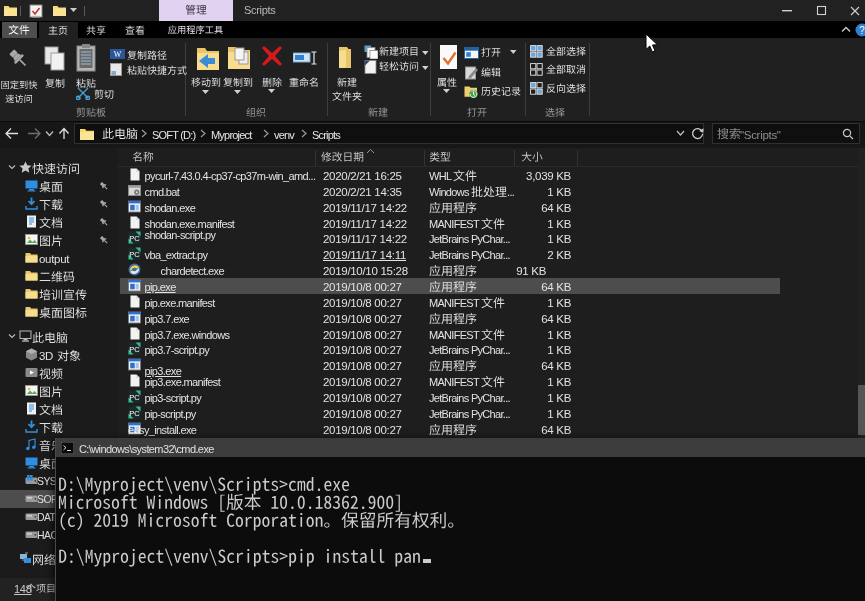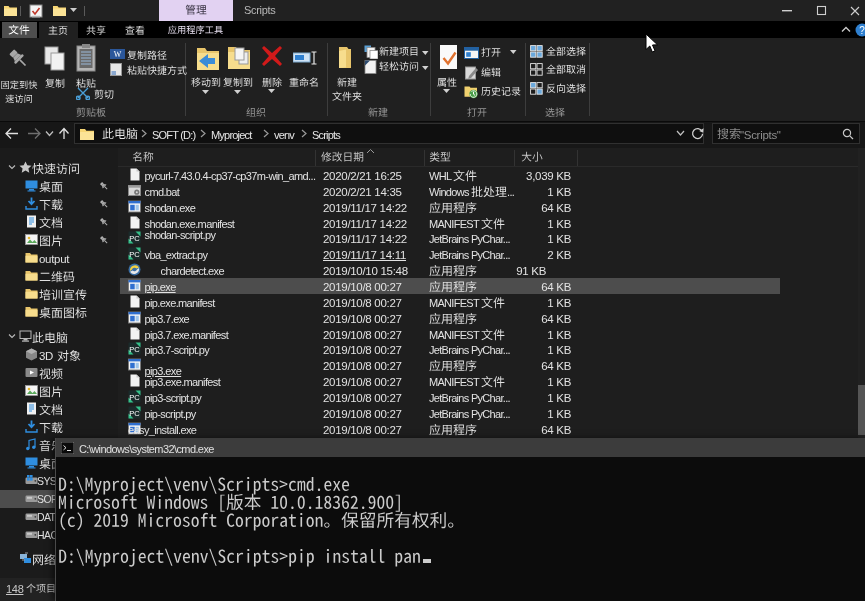--- a/index.html
+++ b/index.html
@@ -834,21 +834,21 @@
 <div style="position:absolute;left:144.5px;top:248px;font:11px 'Liberation Sans', sans-serif;line-height:14px;color:#e2e2e2;white-space:pre;letter-spacing:-0.62px;">vba_extract.py</div>
 <div style="position:absolute;left:323px;top:248px;font:11.5px 'Liberation Sans', sans-serif;line-height:14.5px;color:#e2e2e2;white-space:pre;letter-spacing:-0.3px;text-decoration:underline;">2019/11/17 14:11</div>
 <div style="position:absolute;left:429px;top:248px;font:11px 'Liberation Sans', sans-serif;line-height:14px;color:#e2e2e2;white-space:pre;letter-spacing:-0.7px;">JetBrains PyChar...</div>
 <div style="position:absolute;left:571px;top:248px;font:11.5px 'Liberation Sans', sans-serif;line-height:14.5px;color:#e2e2e2;white-space:pre;letter-spacing:-0.3px;transform:translateX(-100%);">2 KB</div>
 <svg style="position:absolute;left:128px;top:263px" width="13" height="13" viewBox="0 0 13 13">
     <circle cx="6.5" cy="6.5" r="6" fill="#3a6ea5"></circle>
     <path d="M2 8 a5 5 0 0 1 9-3.5 l-2.5 1 a2.8 2.8 0 0 0 -4.5 1 Z" fill="#f5d040"></path>
     <path d="M11 5 a5 5 0 0 1 -9 3.8 l2.6-1.2 a2.8 2.8 0 0 0 4.4-1.2 Z" fill="#e8e8e8"></path>
   </svg>
 <div style="position:absolute;left:144.5px;top:264px;font:11px 'Liberation Sans', sans-serif;line-height:14px;color:#e2e2e2;white-space:pre;letter-spacing:-0.62px;margin-left:16px;">chardetect.exe</div>
-<div style="position:absolute;left:323px;top:264px;font:11.5px 'Liberation Sans', sans-serif;line-height:14.5px;color:#e2e2e2;white-space:pre;letter-spacing:-0.3px;">2019/10/10 15:48</div>
+<div style="position:absolute;left:323px;top:264px;font:11.5px 'Liberation Sans', sans-serif;line-height:14.5px;color:#e2e2e2;white-space:pre;letter-spacing:-0.3px;">2019/10/10 15:28</div>
 <svg style="position:absolute;left:429px;top:263.0px;overflow:visible;" width="48" height="16" viewBox="0 -1000 4000 1300">
     <g fill="#e2e2e2" transform="scale(1,-1)">
       <use href="#ga" x="0"></use>
       <use href="#gb" x="1000"></use>
       <use href="#gc" x="2000"></use>
       <use href="#gd" x="3000"></use>
     </g>
   </svg>
 <div style="position:absolute;left:546px;top:264px;font:11.5px 'Liberation Sans', sans-serif;line-height:14.5px;color:#e2e2e2;white-space:pre;letter-spacing:-0.3px;transform:translateX(-100%);">91 KB</div>
 <div style="position:absolute;left:120px;top:278px;width:660px;height:16px;background:#4d4d4d;"></div>
@@ -897,21 +897,21 @@
       <use href="#gb" x="1000"></use>
       <use href="#gc" x="2000"></use>
       <use href="#gd" x="3000"></use>
     </g>
   </svg>
 <div style="position:absolute;left:571px;top:312px;font:11.5px 'Liberation Sans', sans-serif;line-height:14.5px;color:#e2e2e2;white-space:pre;letter-spacing:-0.3px;transform:translateX(-100%);">64 KB</div>
 <svg style="position:absolute;left:128px;top:327px" width="13" height="13" viewBox="0 0 13 13">
     <path d="M2.5 0.5 h6 l3 3 v9 h-9 Z" fill="#f2f2f2"></path>
     <path d="M8.5 0.5 l3 3 h-3 Z" fill="#c8c8c8"></path>
   </svg>
-<div style="position:absolute;left:144.5px;top:328px;font:11px 'Liberation Sans', sans-serif;line-height:14px;color:#e2e2e2;white-space:pre;letter-spacing:-0.62px;">pip3.7.exe.manifest</div>
+<div style="position:absolute;left:144.5px;top:328px;font:11px 'Liberation Sans', sans-serif;line-height:14px;color:#e2e2e2;white-space:pre;letter-spacing:-0.62px;">pip3.7.exe.windows</div>
 <div style="position:absolute;left:323px;top:328px;font:11.5px 'Liberation Sans', sans-serif;line-height:14.5px;color:#e2e2e2;white-space:pre;letter-spacing:-0.3px;">2019/10/8 00:27</div>
 <div style="position:absolute;left:429px;top:328px;font:11px 'Liberation Sans', sans-serif;line-height:14px;color:#e2e2e2;white-space:pre;letter-spacing:-0.7px;">MANIFEST </div>
 <svg style="position:absolute;left:481.2px;top:327.0px;overflow:visible;" width="24" height="16" viewBox="0 -1000 2000 1300">
     <g fill="#e2e2e2" transform="scale(1,-1)">
       <use href="#g2" x="0"></use>
       <use href="#g3" x="1000"></use>
     </g>
   </svg>
 <div style="position:absolute;left:571px;top:328px;font:11.5px 'Liberation Sans', sans-serif;line-height:14.5px;color:#e2e2e2;white-space:pre;letter-spacing:-0.3px;transform:translateX(-100%);">1 KB</div>
 <svg style="position:absolute;left:128px;top:342px" width="13" height="13" viewBox="0 0 13 13">
@@ -988,21 +988,21 @@
       <use href="#ga" x="0"></use>
       <use href="#gb" x="1000"></use>
       <use href="#gc" x="2000"></use>
       <use href="#gd" x="3000"></use>
     </g>
   </svg>
 <div style="position:absolute;left:571px;top:423px;font:11.5px 'Liberation Sans', sans-serif;line-height:14.5px;color:#e2e2e2;white-space:pre;letter-spacing:-0.3px;transform:translateX(-100%);">64 KB</div>
 <div style="position:absolute;left:858px;top:148px;width:7px;height:430px;background:#212121;"></div>
 <div style="position:absolute;left:858px;top:385px;width:7px;height:50px;background:#555555;"></div>
 <div style="position:absolute;left:0px;top:578px;width:865px;height:23px;background:#222222;"></div>
-<div style="position:absolute;left:6px;top:582px;font:11px 'Liberation Sans', sans-serif;line-height:14px;color:#c8c8c8;white-space:pre;letter-spacing:-0.3px;text-decoration:underline;">148</div>
+<div style="position:absolute;left:14px;top:582px;font:11px 'Liberation Sans', sans-serif;line-height:14px;color:#c8c8c8;white-space:pre;letter-spacing:-0.3px;text-decoration:underline;">148</div>
 <svg style="position:absolute;left:26px;top:582.0px;overflow:visible;" width="30" height="13" viewBox="0 -1000 3000 1300">
     <g fill="#c8c8c8" transform="scale(1,-1)">
       <use href="#g6c" x="0"></use>
       <use href="#g2f" x="1000"></use>
       <use href="#g30" x="2000"></use>
     </g>
   </svg>
 <div style="position:absolute;left:55px;top:438px;width:810px;height:163px;background:#0c0c0c;border-left:1px solid #4a4a4a;box-shadow:-3px 0 6px rgba(0,0,0,0.5);"></div>
 <div style="position:absolute;left:56px;top:438px;width:809px;height:19px;background:#3c3c3c;"></div>
 <svg style="position:absolute;left:61px;top:442px" width="13" height="12" viewBox="0 0 13 12">

